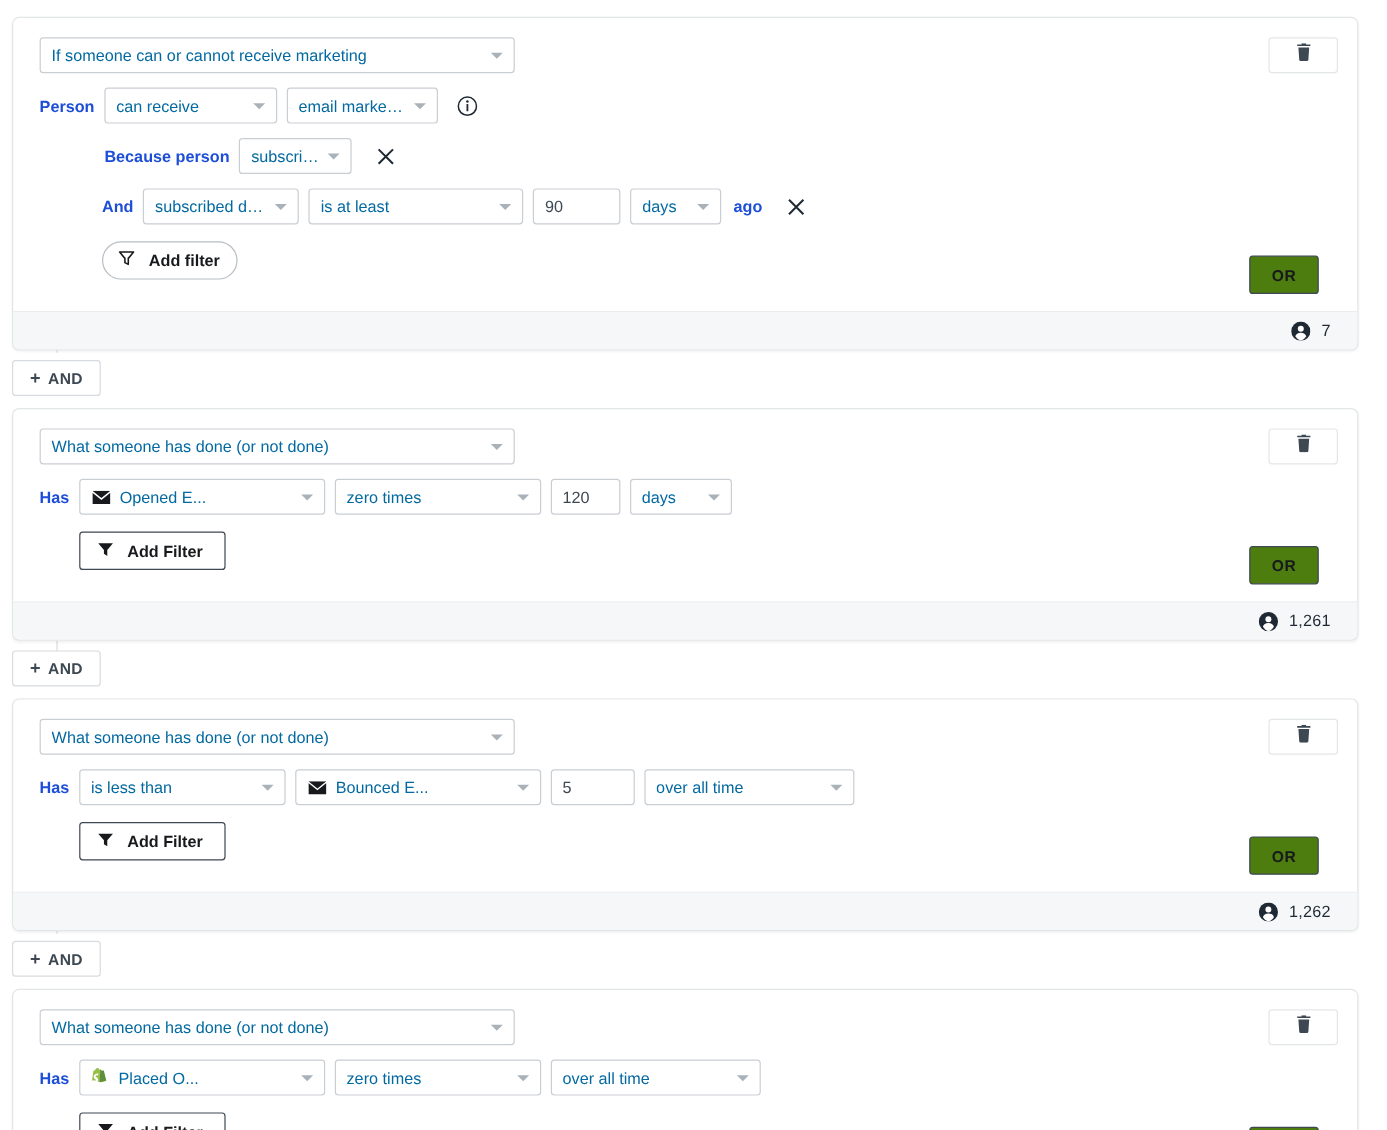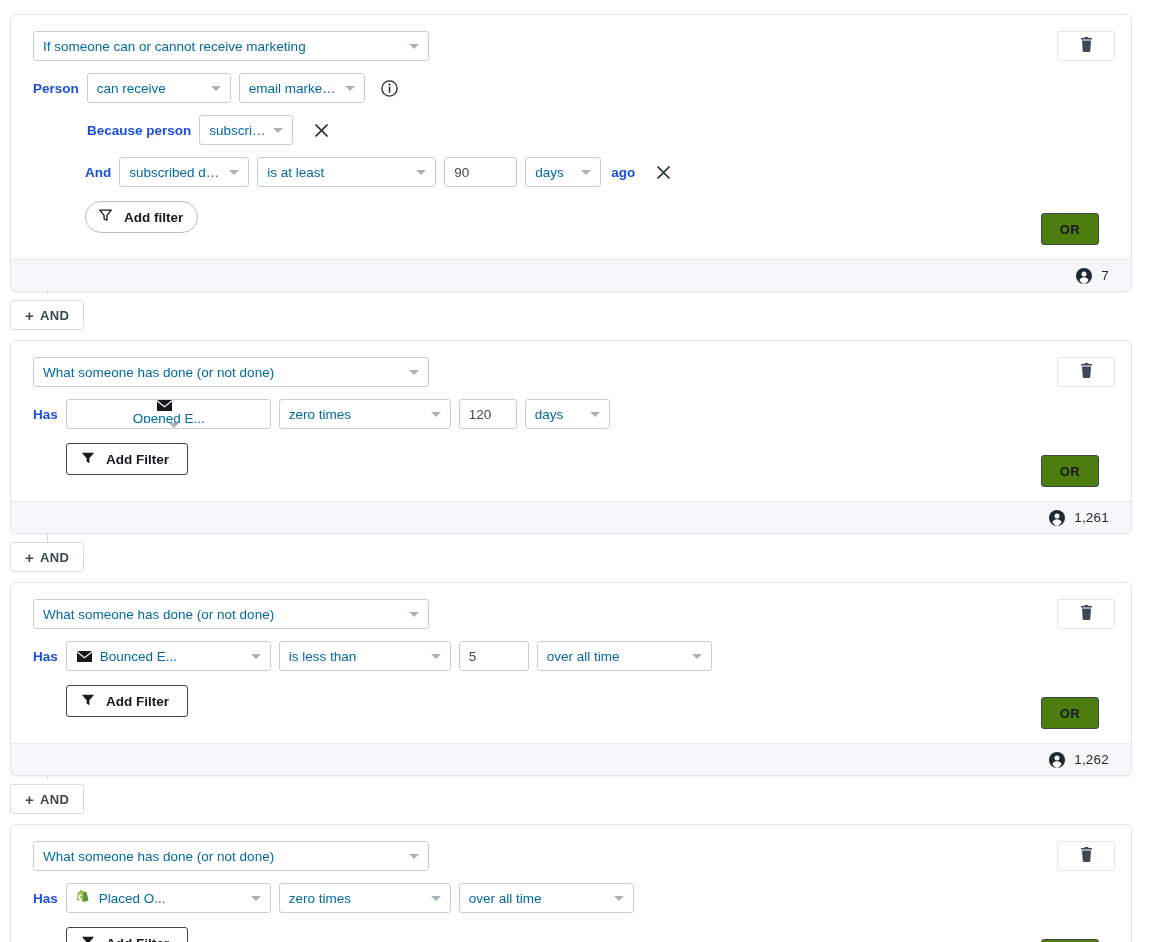--- a/index.html
+++ b/index.html
@@ -323,21 +323,21 @@
 
       <div class="row">
         <div class="sel w-type">
           <span class="txt">What someone has done (or not done)</span>
           <span class="caret"></span>
         </div>
       </div>
 
       <div class="row">
         <span class="lbl">Has</span>
-        <div class="sel w-metric" style="padding-left:10px;flex-direction:column;">
+        <div class="sel w-metric" style="padding-left:10px;">
           <span class="micon">
             <svg width="15" height="11" viewBox="0 0 15 11">
               <path fill="#17191c" d="M0 0h15L7.5 6 0 0zm0 1.6 7.5 6L15 1.6V11H0V1.6z"></path>
             </svg>
           </span>
           <span class="txt">Opened E...</span>
           <span class="caret"></span>
         </div>
         <div class="sel w-times">
           <span class="txt">zero times</span>
@@ -402,31 +402,31 @@
 
       <div class="row">
         <div class="sel w-type">
           <span class="txt">What someone has done (or not done)</span>
           <span class="caret"></span>
         </div>
       </div>
 
       <div class="row">
         <span class="lbl">Has</span>
+        <div class="sel w-times">
+          <span class="txt">is less than</span>
+          <span class="caret"></span>
+        </div>
         <div class="sel w-metric" style="padding-left:10px;">
           <span class="micon">
             <svg width="15" height="11" viewBox="0 0 15 11">
               <path fill="#17191c" d="M0 0h15L7.5 6 0 0zm0 1.6 7.5 6L15 1.6V11H0V1.6z"></path>
             </svg>
           </span>
           <span class="txt">Bounced E...</span>
-          <span class="caret"></span>
-        </div>
-        <div class="sel w-times">
-          <span class="txt">is less than</span>
           <span class="caret"></span>
         </div>
         <div class="txtbox w-num5">
           <span>5</span>
         </div>
         <div class="sel w-tf-over">
           <span class="txt">over all time</span>
           <span class="caret"></span>
         </div>
       </div>

